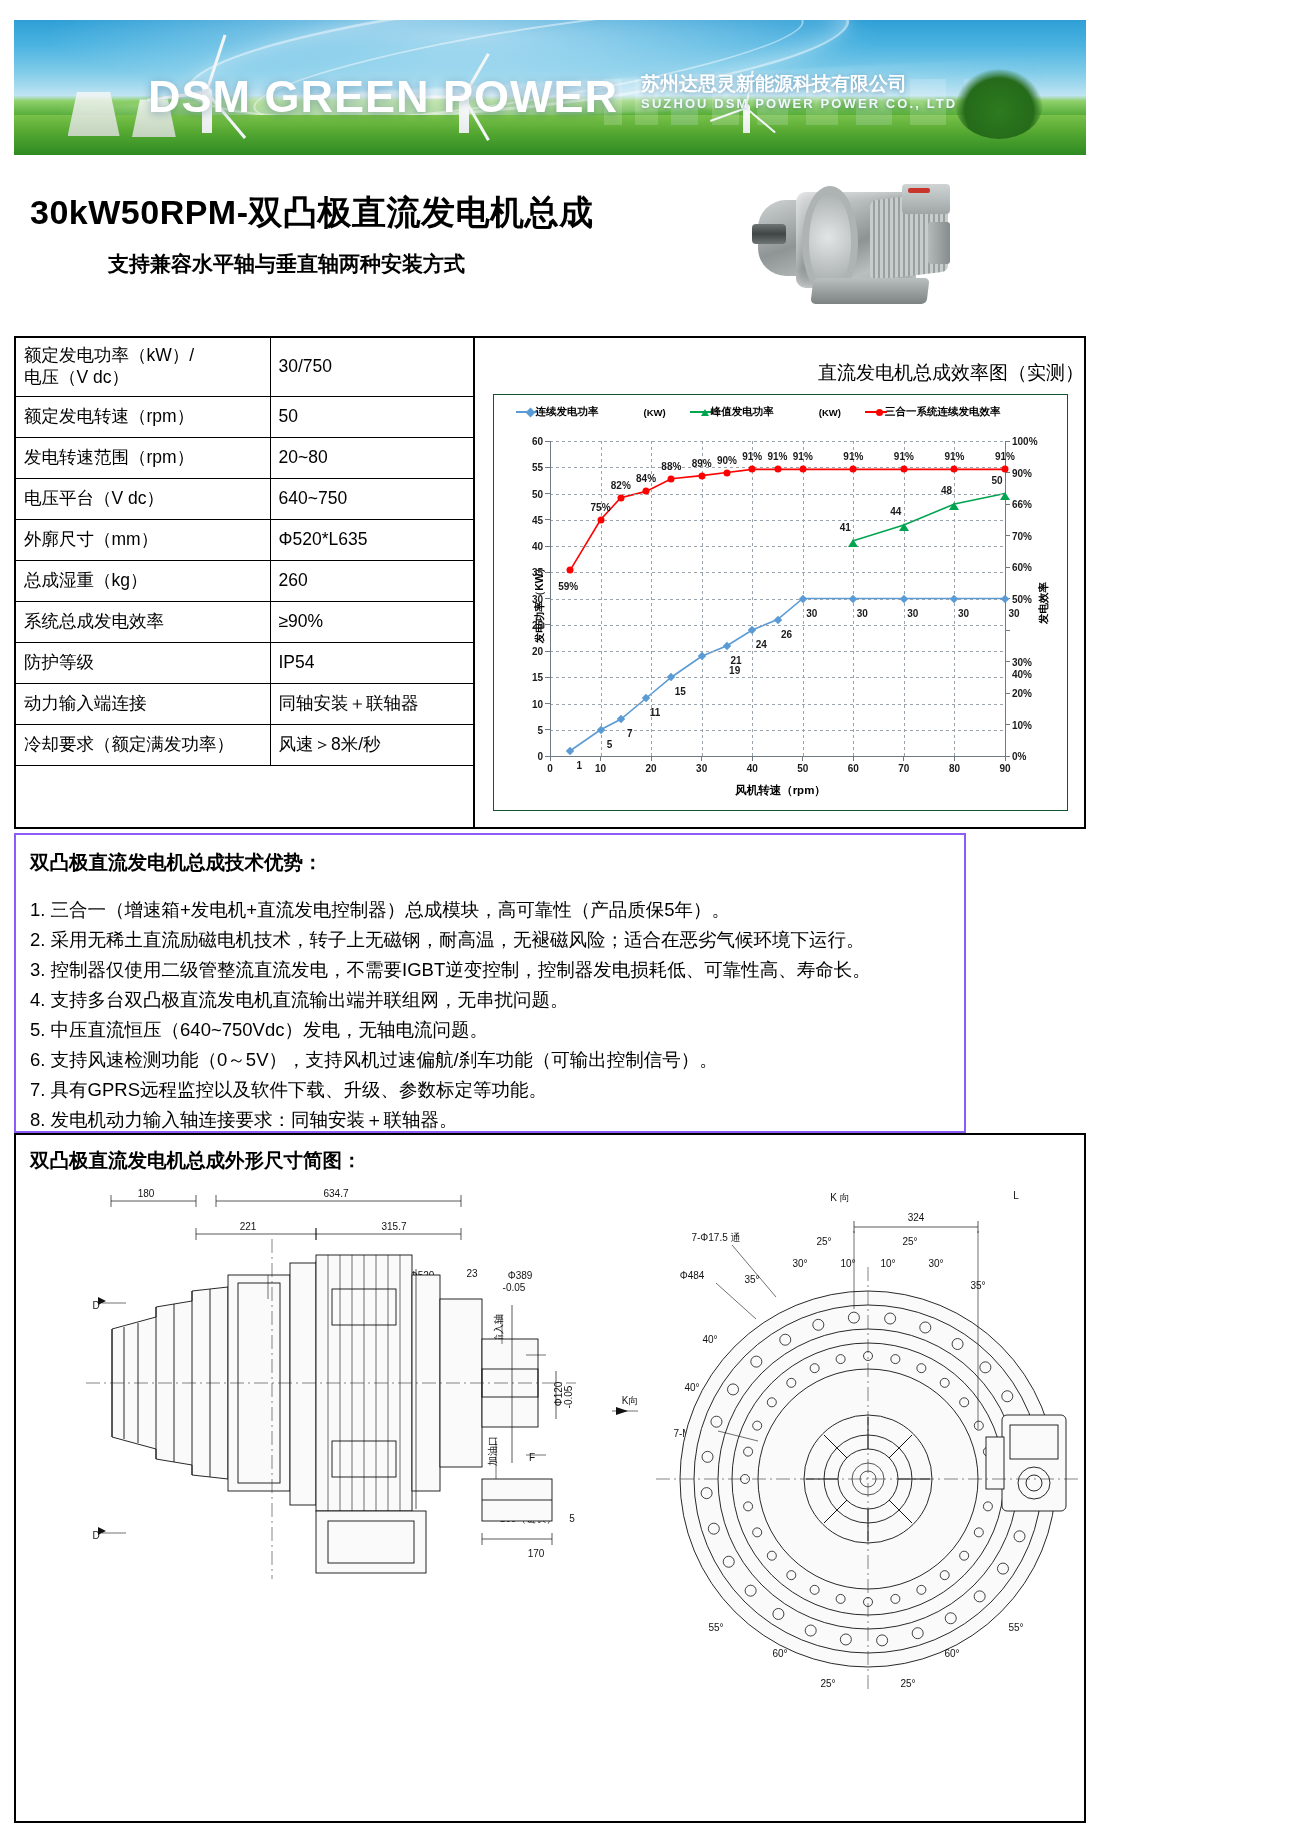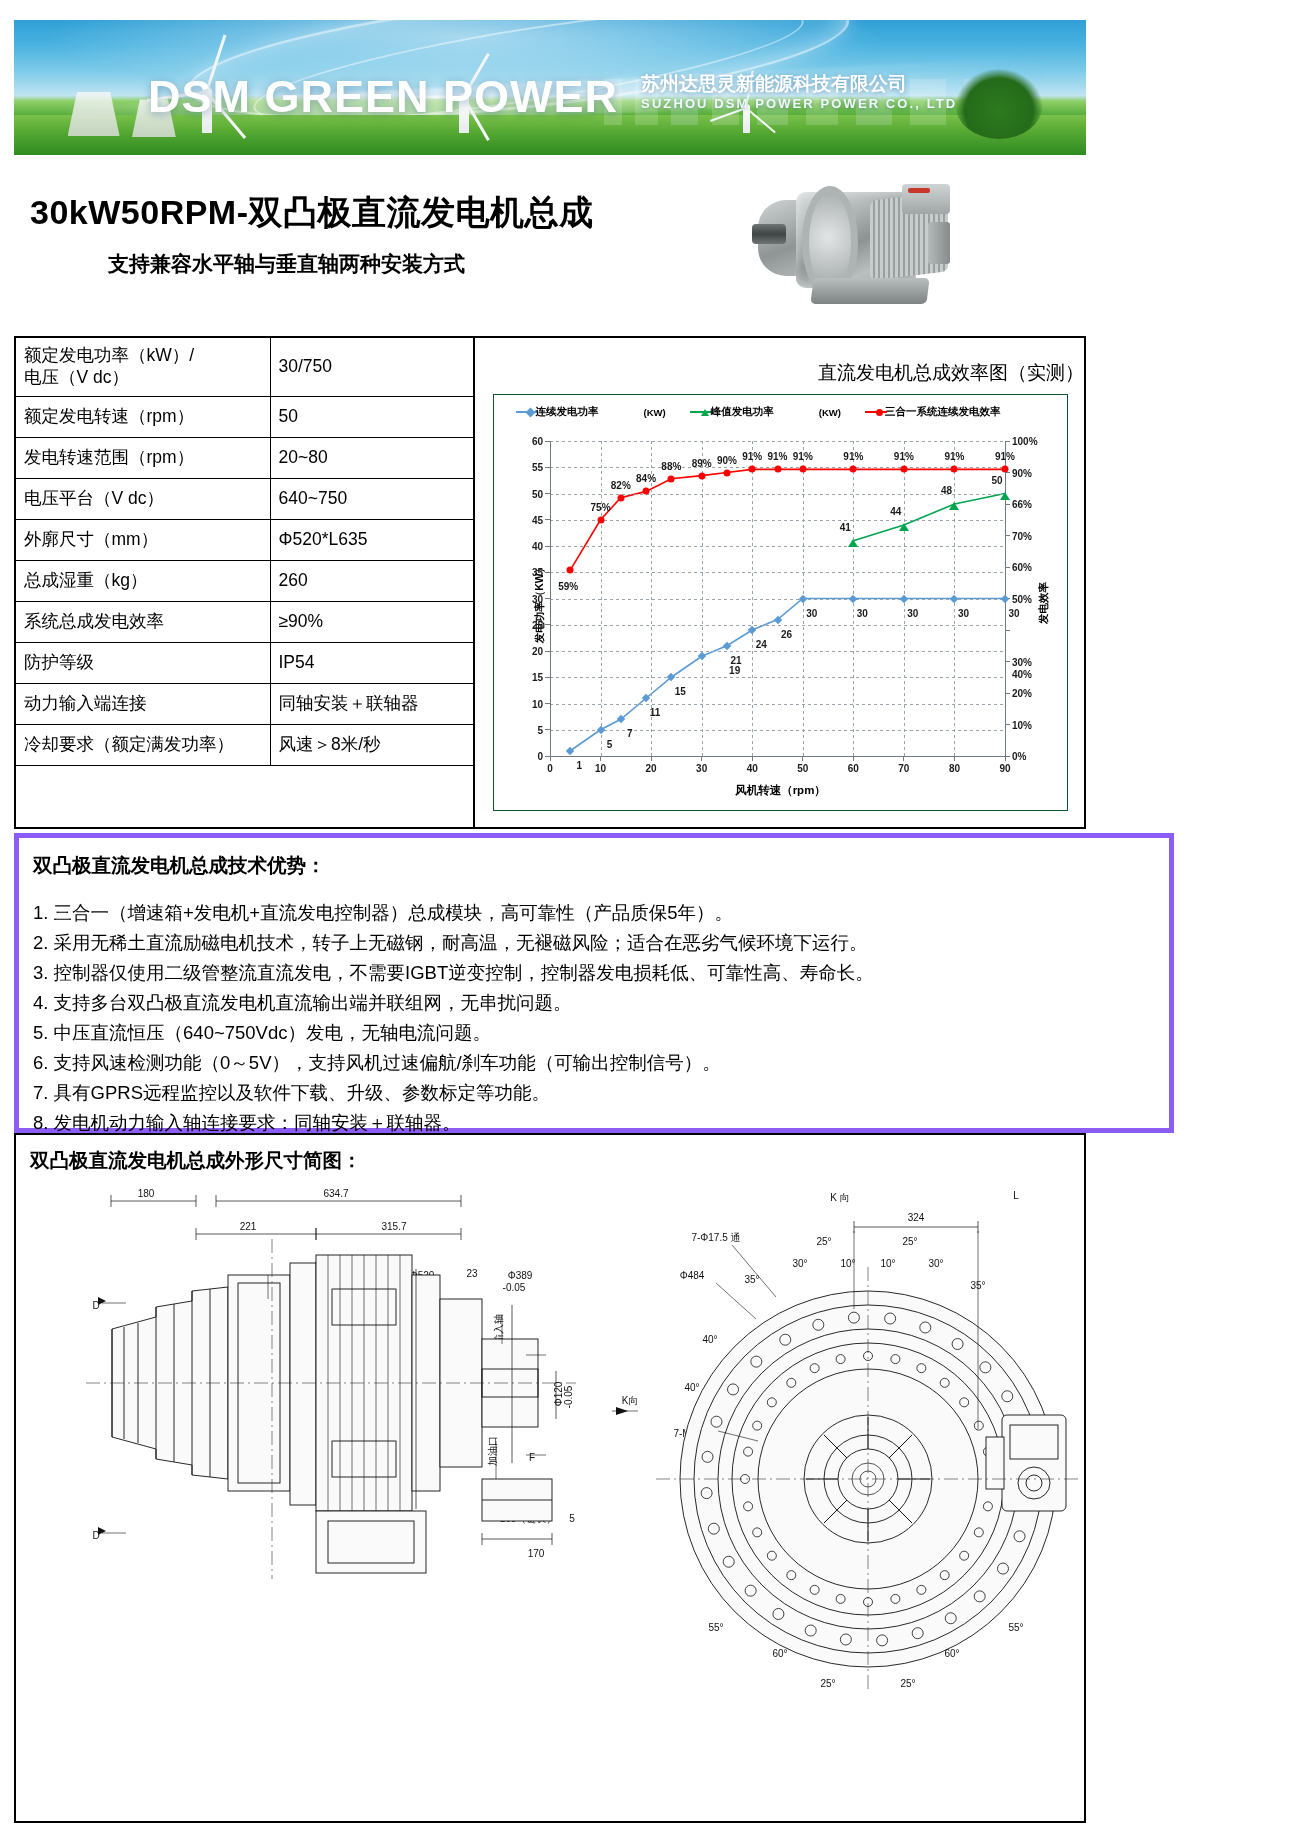--- a/index.html
+++ b/index.html
@@ -245,22 +245,22 @@
     white-space:nowrap; transform:translate(-50%,-50%);
   }
   .mk { position:absolute; transform:translate(-50%,-50%); }
   .mk.c { width:7px; height:7px; border-radius:50%; }
   .mk.d { width:6px; height:6px; transform:translate(-50%,-50%) rotate(45deg); }
   .mk.t { width:0;height:0;border-left:5px solid transparent;
           border-right:5px solid transparent; }
 
   
   .panel-adv {
-    position:absolute; left:14px; top:833px; width:1160px; height:300px;
-    border:5px solid #8b5cf6;
+    position:absolute; left:14px; top:833px; width:952px; height:300px;
+    border:2px solid #8b5cf6;
   }
   .adv-head {
     position:absolute; left:14px; top:14px;
     font-size:19.5px; font-weight:700;
   }
   .adv-list {
     position:absolute; left:14px; top:60px; right:14px;
     font-size:18.5px; line-height:1.62;
   }
   .adv-list div { white-space:nowrap; }

